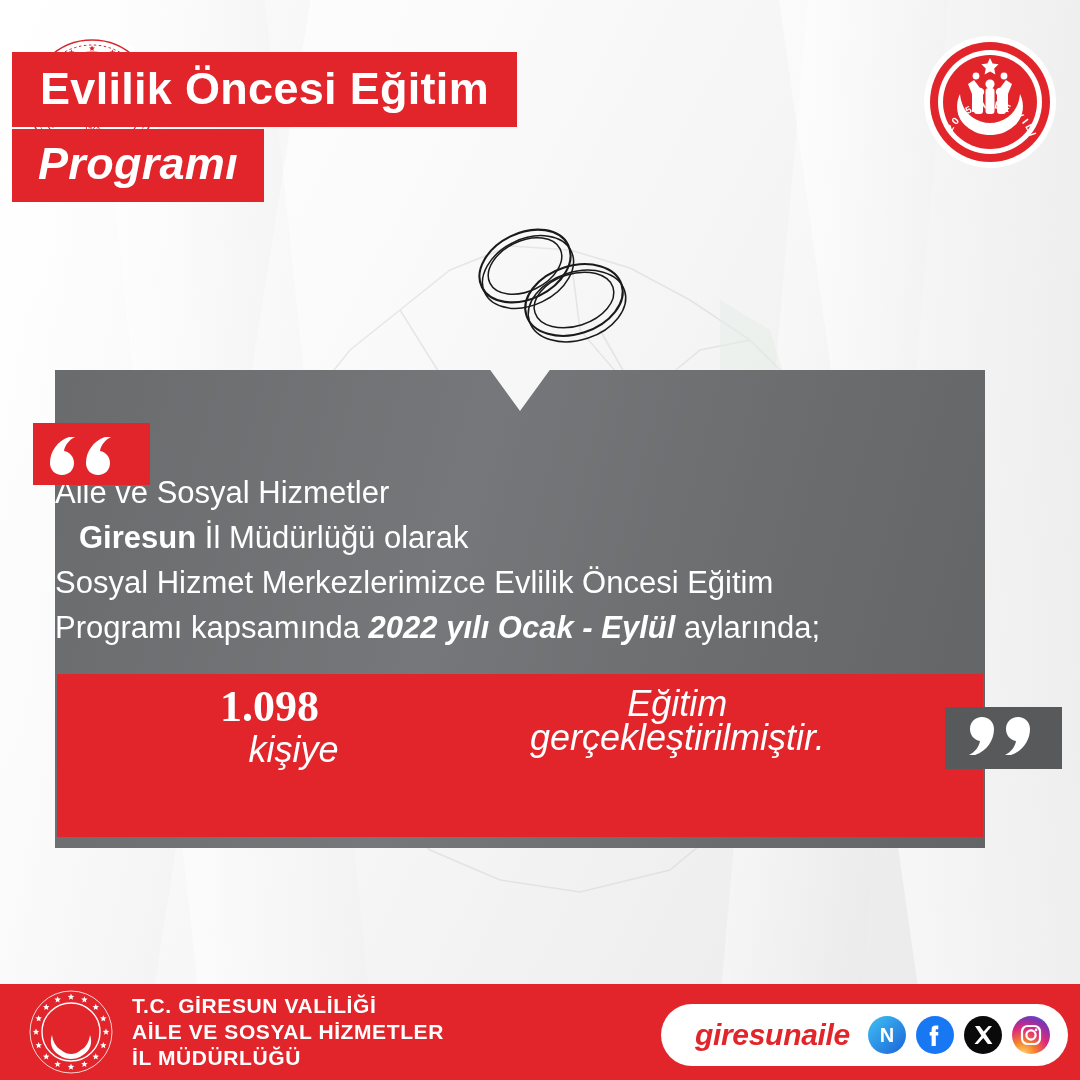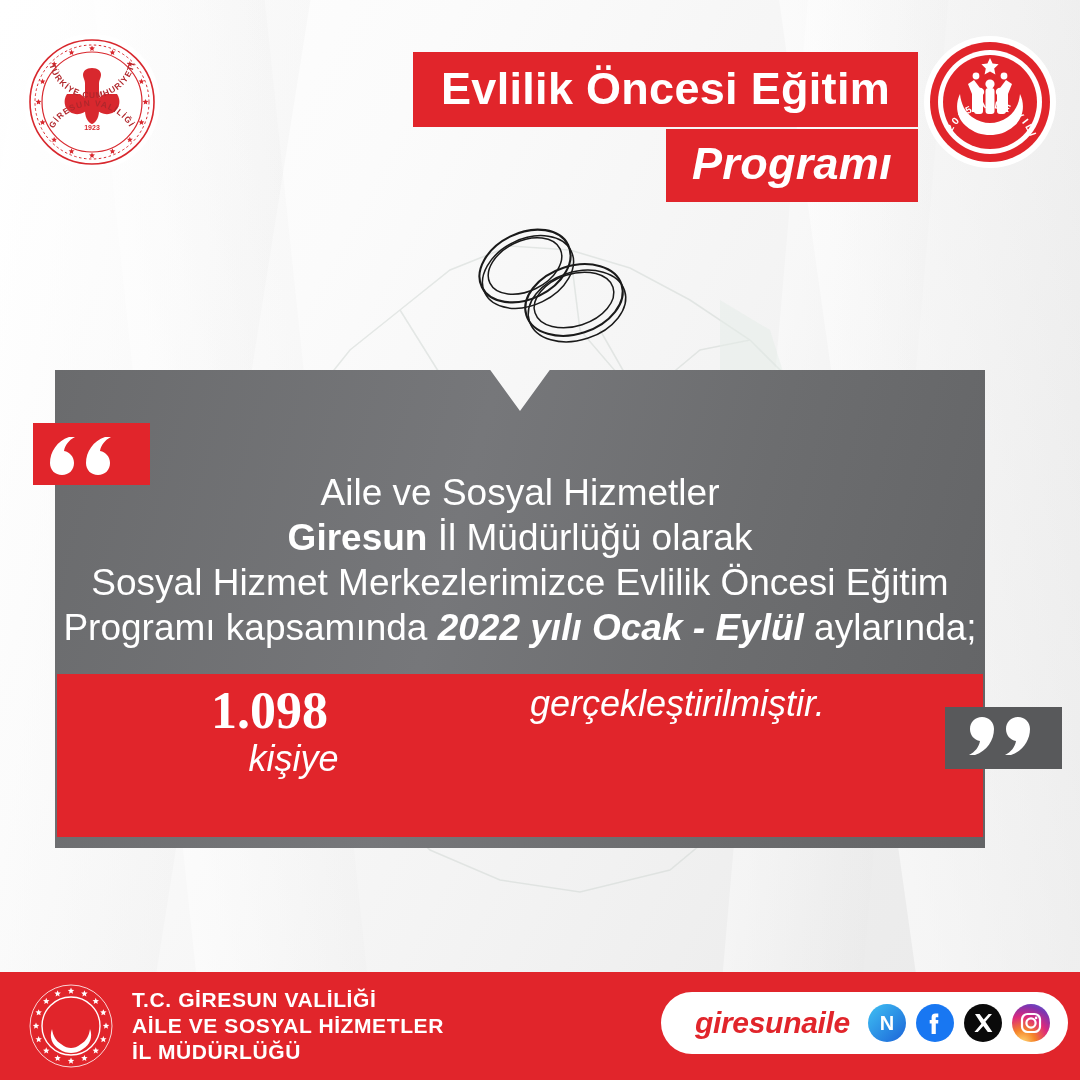--- a/index.html
+++ b/index.html
@@ -34,22 +34,22 @@
     opacity:.5;
   }
 
   
   .logo { position:absolute; }
   #logo-left  { left:22px; top:32px;  width:140px; height:140px; }
   #logo-right { left:920px; top:32px; width:140px; height:140px; }
 
   
   #title-block {
-    position:absolute; top:52px; left:0; width:918px;
-    text-align:right; z-index:6;
+    position:absolute; top:52px; left:12px; width:918px;
+    text-align:left; z-index:6;
   }
   .title-line {
     display:inline-block;
     background:#e1252b;
     color:#ffffff;
     font-weight:bold;
     font-size:45px;
     line-height:1;
     letter-spacing:.3px;
     padding:14px 28px 16px;
@@ -63,25 +63,25 @@
   
   #gray-panel {
     position:absolute; left:55px; top:370px;
     width:930px; height:478px;
     background:linear-gradient(105deg,#6a6b6d 0%,#76777a 42%,#6c6d6f 70%,#636466 100%);
     clip-path:polygon(0% 0%, 46.8% 0%, 50% 8.6%, 53.2% 0%, 100% 0%, 100% 100%, 0% 100%);
     z-index:4;
   }
   #body-text {
     position:absolute; left:55px; top:470px; width:930px;
-    z-index:7; text-align:center; color:#ffffff;
-    font-size:37px; line-height:45px;
+    z-index:7; color:#ffffff;
+    font-size:31px; line-height:45px;
   }
   #body-text .ln { display:block; white-space:nowrap; }
-  #body-text b { font-weight:bold; }
+  #body-text b { font-weight:bold;margin-left:24px; }
   #body-text i { font-style:italic; font-weight:bold; }
 
   
   #quote-open {
     position:absolute; left:33px; top:423px;
     width:117px; height:62px; background:#e1252b;
     z-index:8;
   }
   #quote-close {
     position:absolute; left:945px; top:707px;
@@ -97,30 +97,30 @@
     background:#e1252b;
     z-index:6;
     display:flex;
     align-items:flex-start;
   }
   .stat { flex:1; text-align:center; color:#ffffff; padding-top:10px; }
   #stat-left { flex:0 0 425px; }
   #stat-right { flex:0 0 330px; }
   .stat-number {
     font-family:"Liberation Serif", serif;
-    font-size:52px; font-weight:bold; line-height:1.05;
+    font-size:44px; font-weight:bold; line-height:1.05;
   }
   .stat-label {
     font-style:italic; font-size:36px; line-height:34px; margin-top:3px;margin-left:48px;
   }
 
   
   #footer {
     position:absolute; left:0; bottom:0;
-    width:1080px; height:108px;
+    width:1080px; height:96px;
     background:#e1252b;
     z-index:10;
     display:flex; align-items:center;
   }
   #footer-emblem { margin-left:28px; width:86px; height:86px; flex:none; }
   #footer-text {
     margin-left:18px; color:#ffffff; font-weight:bold;
     font-size:21px; line-height:26px; letter-spacing:.6px;
   }
   #social-pill {
@@ -266,20 +266,21 @@
       <span class="ln"><span>Programı kapsamında </span><i>2022 yılı Ocak - Eylül</i><span> aylarında;</span></span>
     </div>
 
   <div id="stats-band">
     <div class="stat" id="stat-left">
       <div class="stat-number">1.098</div>
       <div class="stat-label">kişiye</div>
     </div>
     <div class="stat" id="stat-right">
       <div class="stat-label" id="stat-label-2">
+          <div>Eğitim</div>
           <div>gerçekleştirilmiştir.</div>
         </div>
     </div>
   </div>
 
   <div id="quote-close">
     <svg class="qmark" viewBox="0 0 117 62">
       <g fill="#ffffff">
         <path d="M30 48 c12 -4 19 -15 19 -26 c0 -7 -5 -12 -12 -12 c-7 0 -12 5 -12 12 c0 6 4 11 10 12 c-1 6 -5 11 -11 14 z"></path>
         <path d="M66 48 c12 -4 19 -15 19 -26 c0 -7 -5 -12 -12 -12 c-7 0 -12 5 -12 12 c0 6 4 11 10 12 c-1 6 -5 11 -11 14 z"></path>

